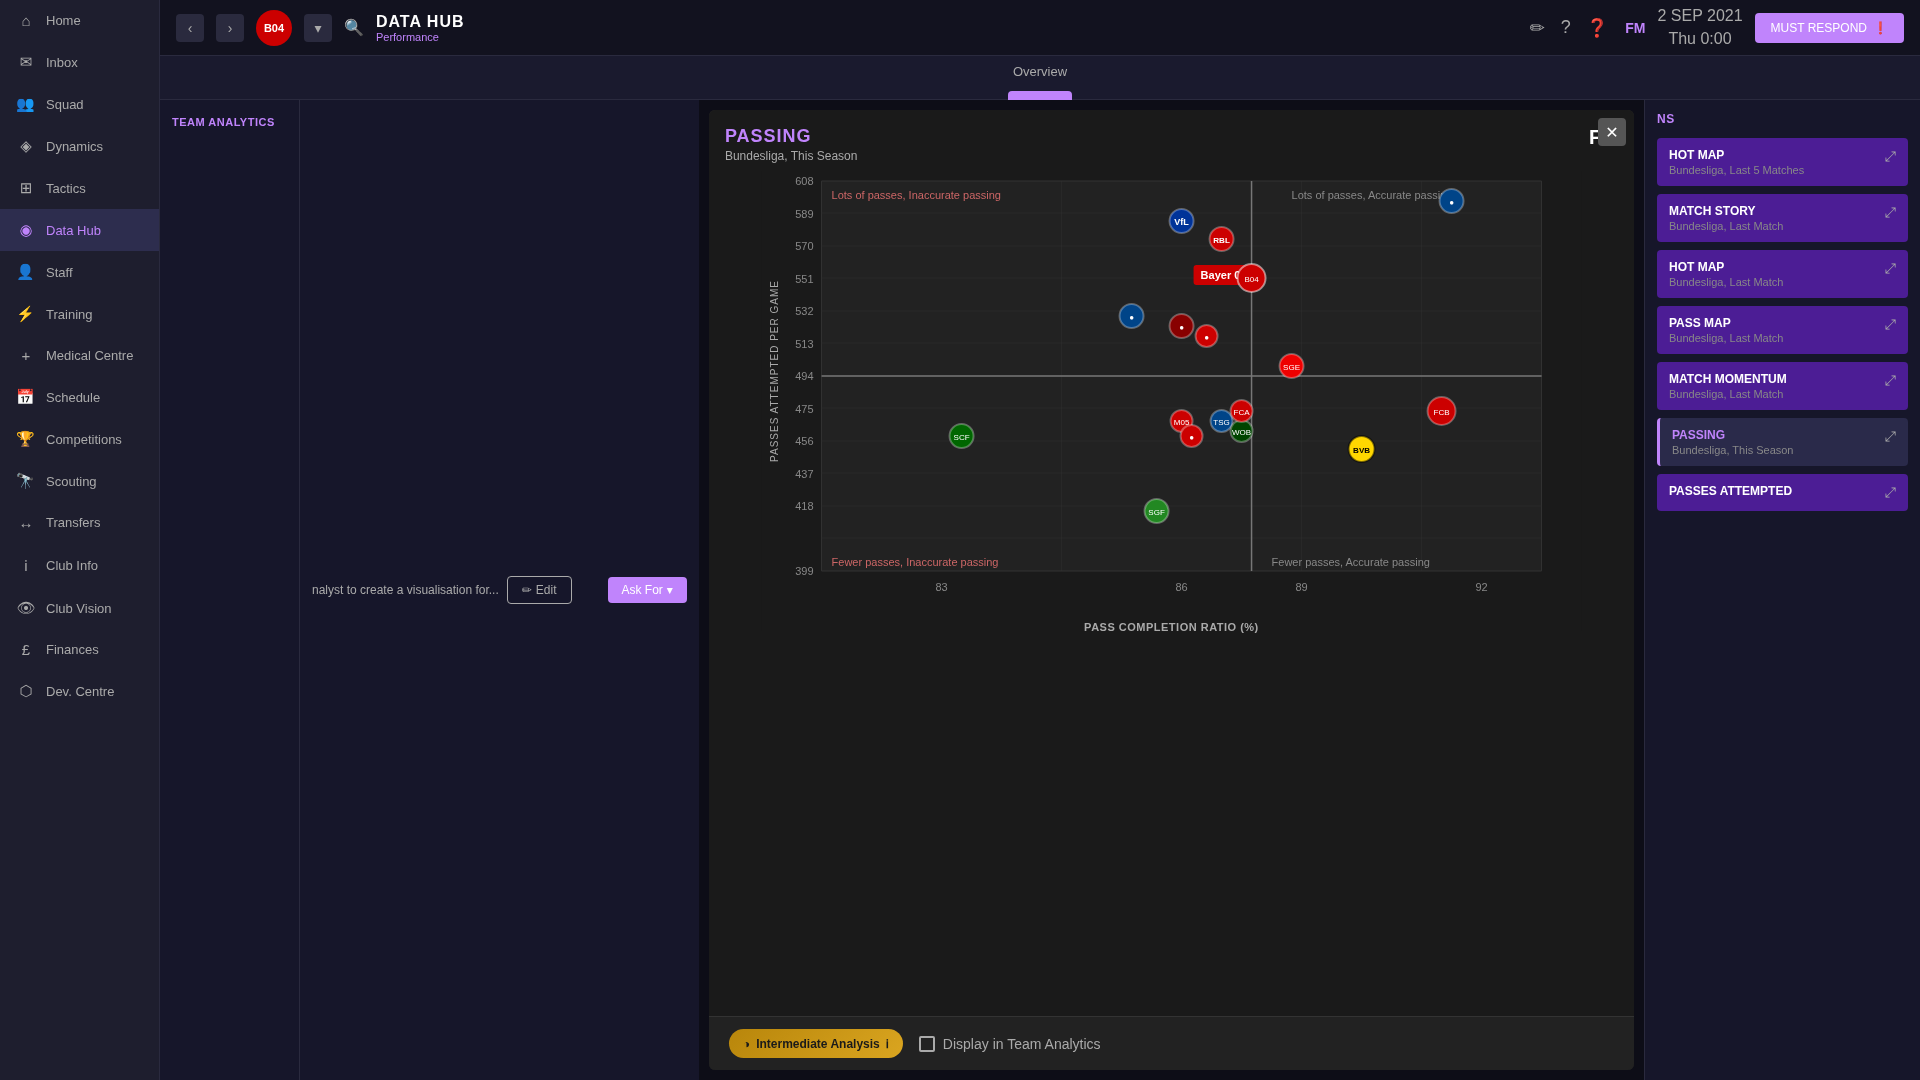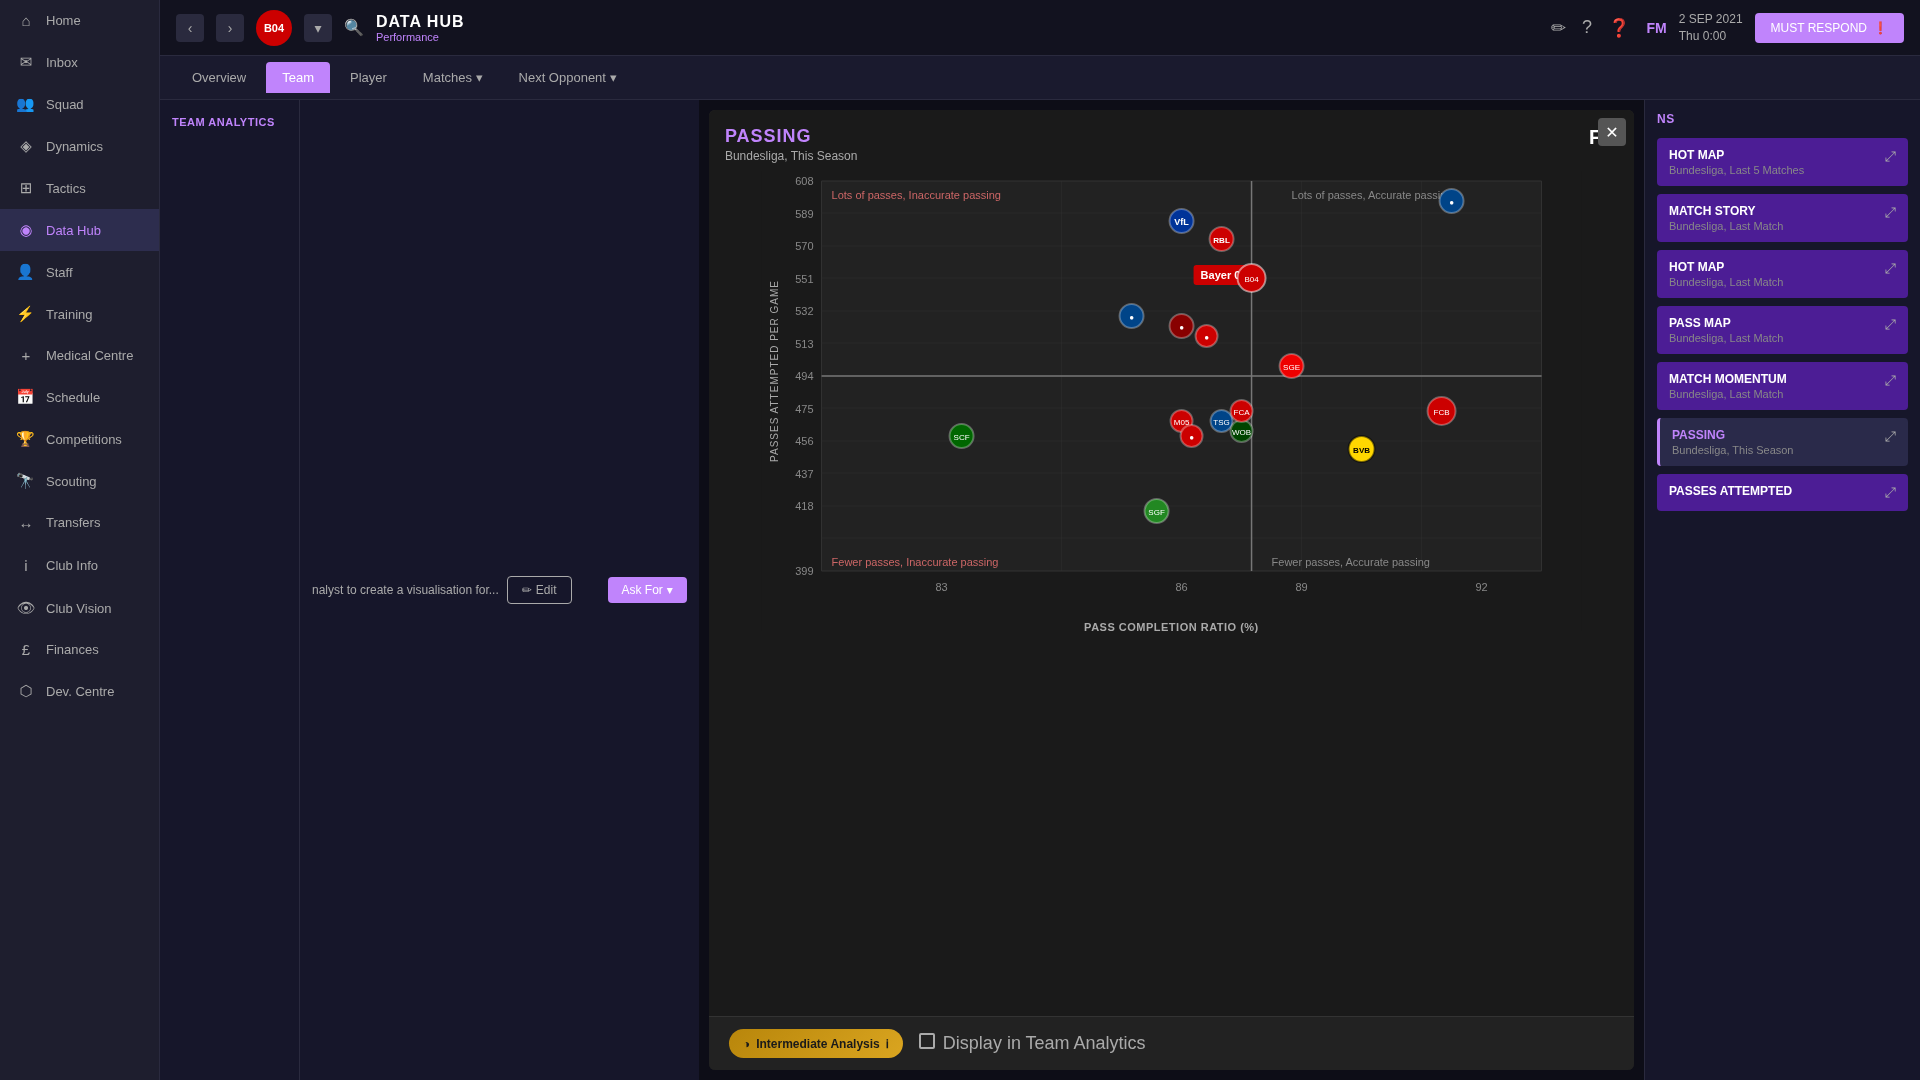--- a/index.html
+++ b/index.html
@@ -72,21 +72,21 @@
       color: white; font-weight: bold; font-size: 11px;
     }
     .topbar-title-area { display: flex; flex-direction: column; }
     .topbar-title { color: white; font-size: 16px; font-weight: bold; letter-spacing: 1px; }
     .topbar-subtitle { color: #c084fc; font-size: 11px; }
     .topbar-spacer { flex: 1; }
     .topbar-icons { display: flex; align-items: center; gap: 16px; }
     .topbar-icon-btn {
       background: none; border: none; color: #aaa; font-size: 18px; cursor: pointer;
     }
-    .topbar-date { color: #aaa; font-size: 12px; text-align: left; line-height: 1.4; }
+    .topbar-date { color: #aaa; font-size: 16px; text-align: center; line-height: 1.4; }
     .topbar-must-respond {
       background: #c084fc;
       color: white;
       border: none;
       padding: 8px 16px;
       border-radius: 4px;
       font-size: 12px;
       font-weight: normal;
       cursor: pointer;
       display: flex; align-items: center; gap: 6px;
@@ -94,20 +94,21 @@
 
     
     .nav-tabs {
       background: #1a1a2e;
       display: flex;
       align-items: center;
       padding: 0 16px;
       height: 44px;
       border-bottom: 1px solid #2a2a3e;
       gap: 4px;
+      flex-direction: column;
     }
     .nav-tab {
       padding: 8px 16px;
       color: #aaa;
       font-size: 13px;
       cursor: pointer;
       border-radius: 4px 4px 0 0;
       border: none;
       background: none;
     }
@@ -285,21 +286,21 @@
       color: #1a1a1a;
       padding: 6px 14px;
       border-radius: 20px;
       font-size: 12px;
       font-weight: bold;
       display: flex; align-items: center; gap: 6px;
       cursor: pointer;
     }
     .display-checkbox {
       display: flex; align-items: flex-start; gap: 8px;
-      color: #aaa; font-size: 18px; cursor: pointer;
+      color: #aaa; font-size: 14px; cursor: pointer;
     }
     .checkbox-box {
       width: 16px; height: 16px;
       border: 2px solid #aaa;
       border-radius: 2px;
       background: transparent;
     }
 
     
     .axis-label-x {

